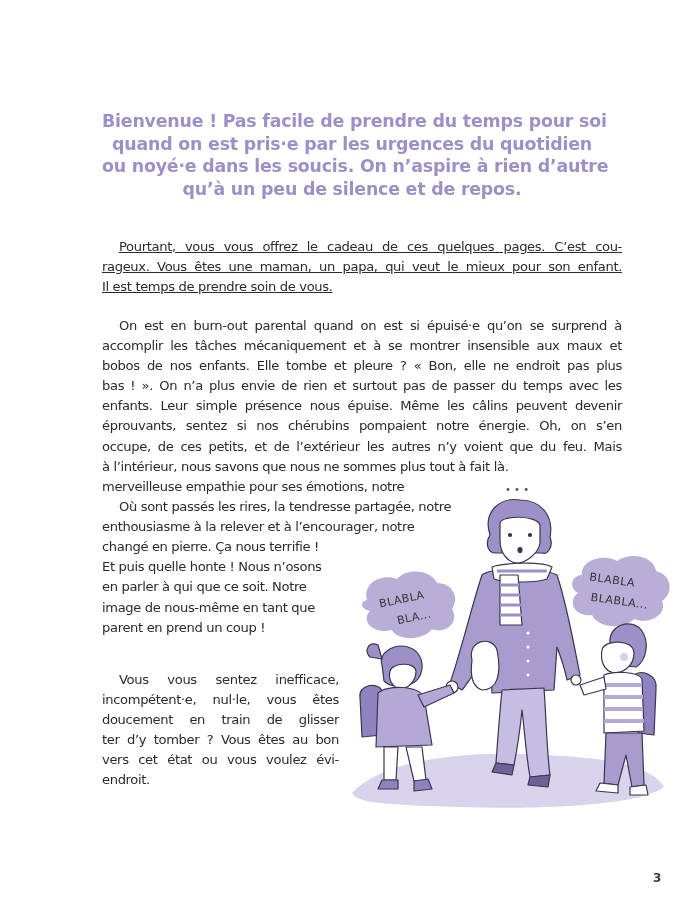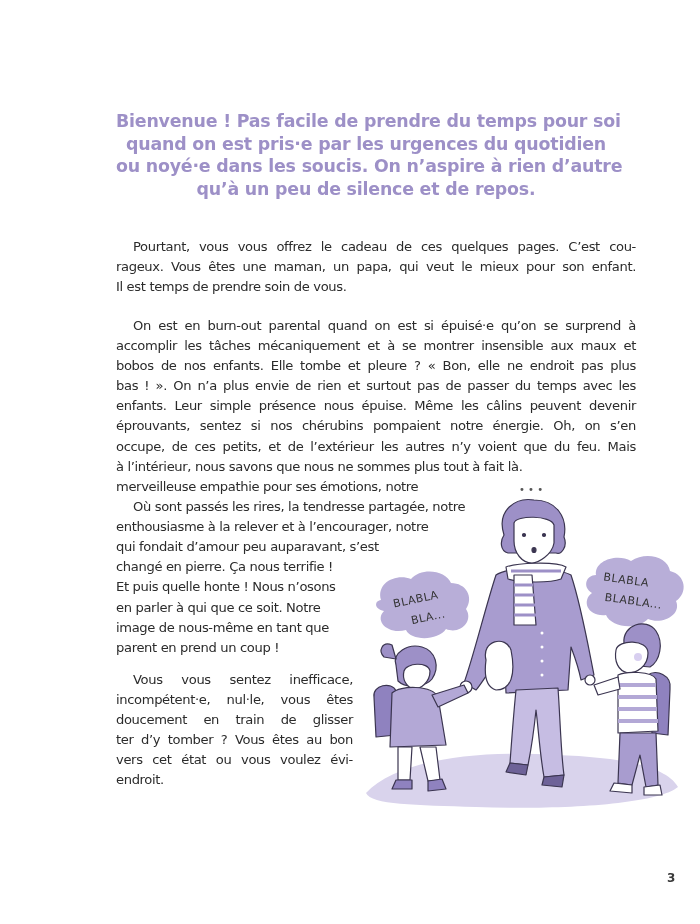--- a/index.html
+++ b/index.html
@@ -10,21 +10,21 @@
     body {
       width: 700px;
       height: 924px;
       position: relative;
       overflow: hidden;
       font-family: "DejaVu Sans", sans-serif;
       color: #2a2a2a;
     }
     .page {
       position: absolute;
-      left: 16px; top: 0;
+      left: 2px; top: 0;
       width: 580px;
       height: 924px;
     }
     .intro {
       position: absolute;
       left: 100px;
       top: 110px;
       width: 500px;
       text-align: center;
       font-family: "DejaVu Sans", sans-serif;
@@ -44,21 +44,21 @@
       letter-spacing: -0.35px;
     }
     .para .ln {
       display: block;
       white-space: nowrap;
       text-align: justify;
       text-align-last: justify;
     }
     .para .ln.last { text-align-last: left; }
     .para .ln.indent { padding-left: 17px; }
-    #p1 { left: 100px; top: 237px; width: 520px; }
+    #p1 { left: 100px; top: 237px; width: 520px; text-decoration: underline; }
     #p2 { left: 100px; top: 316px; width: 520px; }
     #p3 { left: 100px; top: 477px; }
     #p4 { left: 100px; top: 670px; width: 237px; }
     #p3 .ln { text-align-last: left; }
     .page-number {
       position: absolute;
       left: 651px;
       top: 871px;
       font-family: "DejaVu Sans", sans-serif;
       font-size: 12px;
@@ -105,21 +105,20 @@
     <span class="ln">enfants. Leur simple présence nous épuise. Même les câlins peuvent devenir</span>
     <span class="ln">éprouvants, sentez si nos chérubins pompaient notre énergie. Oh, on s’en</span>
     <span class="ln">occupe, de ces petits, et de l’extérieur les autres n’y voient que du feu. Mais</span>
     <span class="ln last">à l’intérieur, nous savons que nous ne sommes plus tout à fait là.</span>
   </div>
 
   <div class="para" id="p3">
     <span class="ln" style="width:372px">merveilleuse empathie pour ses émotions, notre</span>
     <span class="ln indent" style="width:388px">Où sont passés les rires, la tendresse partagée, notre</span>
     <span class="ln" style="width:372px">enthousiasme à la relever et à l’encourager, notre</span>
-    <span class="ln" style="width:280px">qui fondait d’amour peu auparavant, s’est</span>
     <span class="ln" style="width:244px">changé en pierre. Ça nous terrifie !</span>
     <span class="ln" style="width:236px">Et puis quelle honte ! Nous n’osons</span>
     <span class="ln" style="width:236px">en parler à qui que ce soit. Notre</span>
     <span class="ln" style="width:236px">image de nous-même en tant que</span>
     <span class="ln last">parent en prend un coup !</span>
   </div>
 
   <div class="para" id="p4">
     <span class="ln indent">Vous vous sentez inefficace,</span>
     <span class="ln">incompétent·e, nul·le, vous êtes</span>

